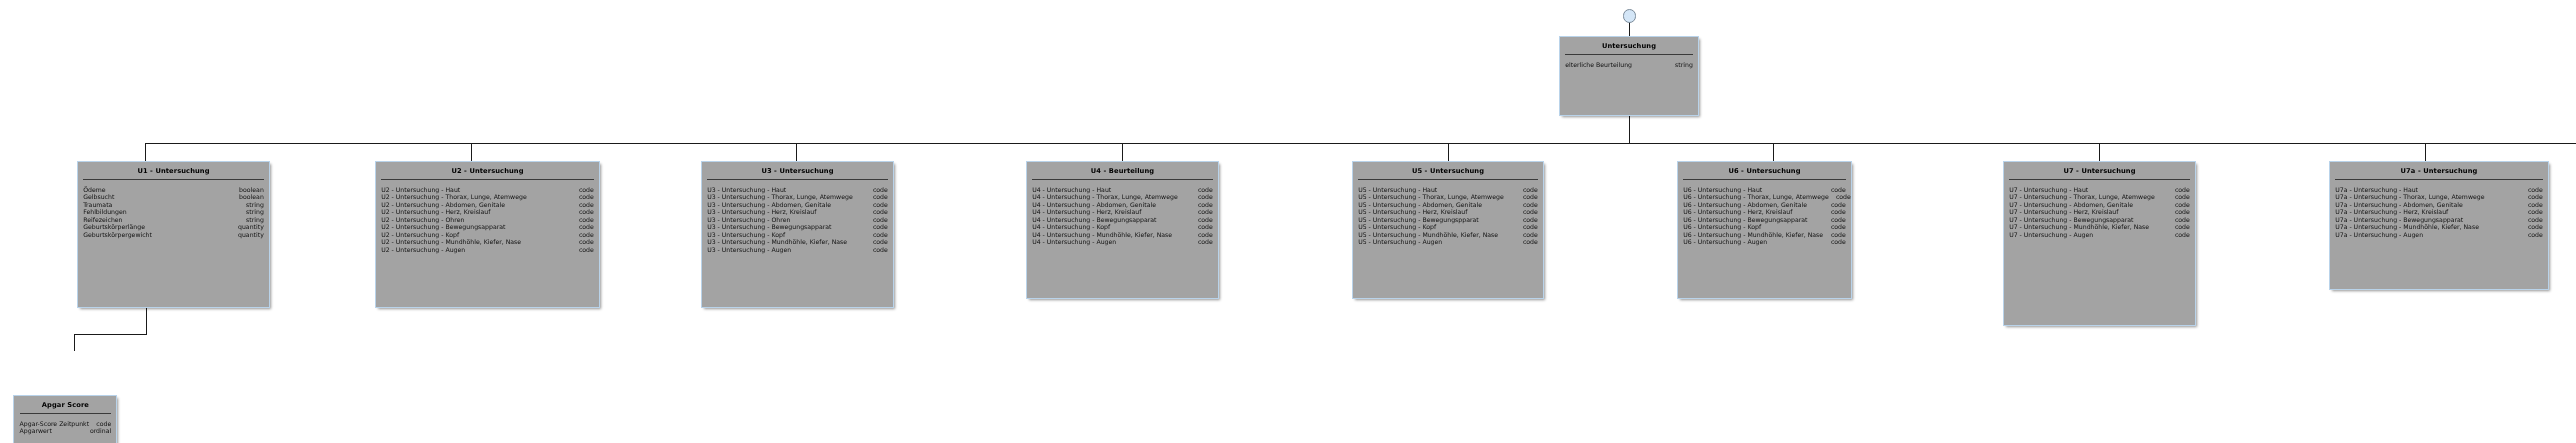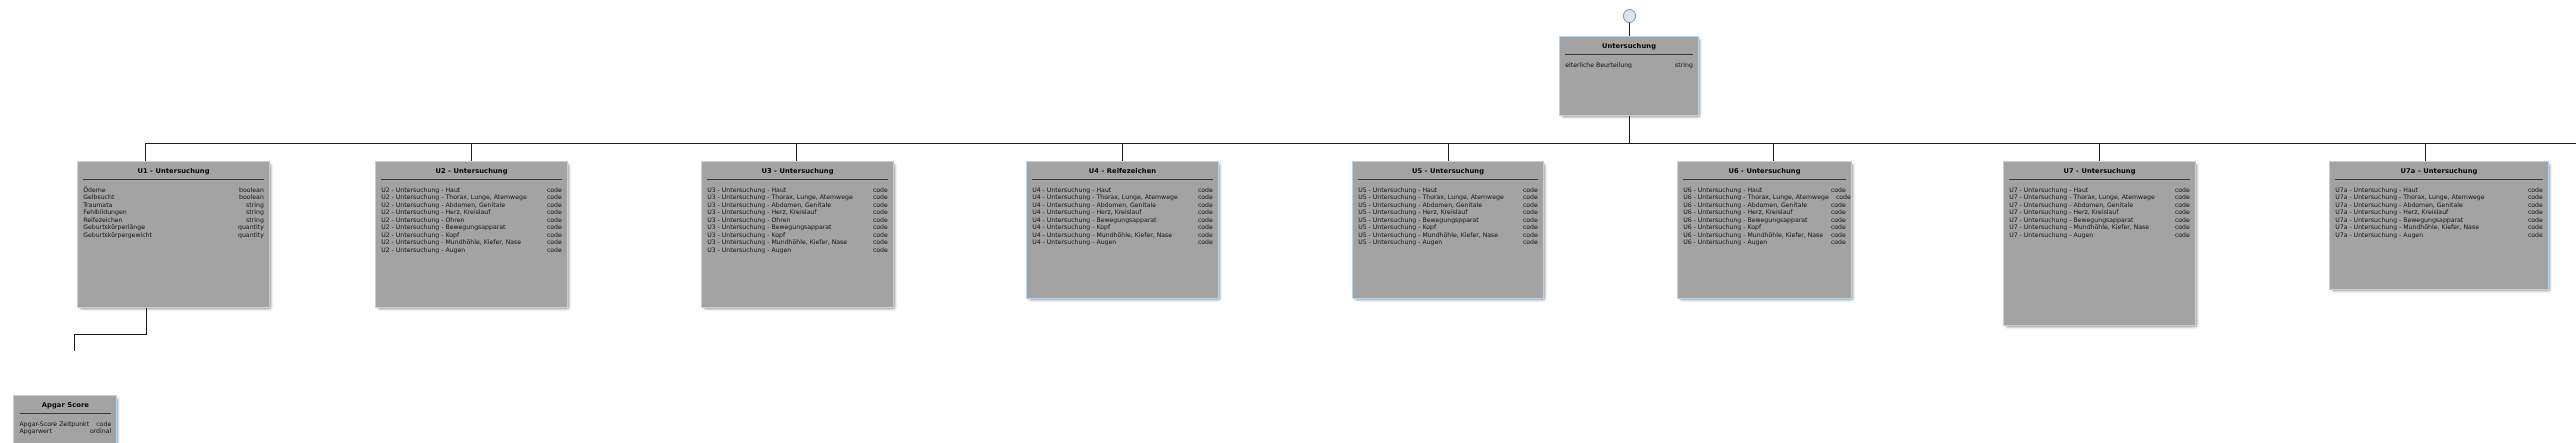--- a/index.html
+++ b/index.html
@@ -144,21 +144,21 @@
           <span class="attr-name">Geburtskörperlänge</span>
           <span class="attr-type">quantity</span>
         </div>
       <div class="attr-row">
           <span class="attr-name">Geburtskörpergewicht</span>
           <span class="attr-type">quantity</span>
         </div>
     </div>
   </div>
 
-  <div class="uml-box" style="left:375px; top:161px; width:193px; height:147px;">
+  <div class="uml-box" style="left:375px; top:161px; width:225px; height:147px;">
     <div class="uml-title">U2 - Untersuchung</div>
     <div class="uml-sep"></div>
     <div class="uml-attrs">
       <div class="attr-row">
           <span class="attr-name">U2 - Untersuchung - Haut</span>
           <span class="attr-type">code</span>
         </div>
       <div class="attr-row">
           <span class="attr-name">U2 - Untersuchung - Thorax, Lunge, Atemwege</span>
           <span class="attr-type">code</span>
@@ -231,21 +231,21 @@
           <span class="attr-type">code</span>
         </div>
       <div class="attr-row">
           <span class="attr-name">U3 - Untersuchung - Augen</span>
           <span class="attr-type">code</span>
         </div>
     </div>
   </div>
 
   <div class="uml-box" style="left:1026px; top:161px; width:193px; height:138px;">
-    <div class="uml-title">U4 - Reifezeichen</div>
+    <div class="uml-title">U4 - Beurteilung</div>
     <div class="uml-sep"></div>
     <div class="uml-attrs">
       <div class="attr-row">
           <span class="attr-name">U4 - Untersuchung - Haut</span>
           <span class="attr-type">code</span>
         </div>
       <div class="attr-row">
           <span class="attr-name">U4 - Untersuchung - Thorax, Lunge, Atemwege</span>
           <span class="attr-type">code</span>
         </div>

